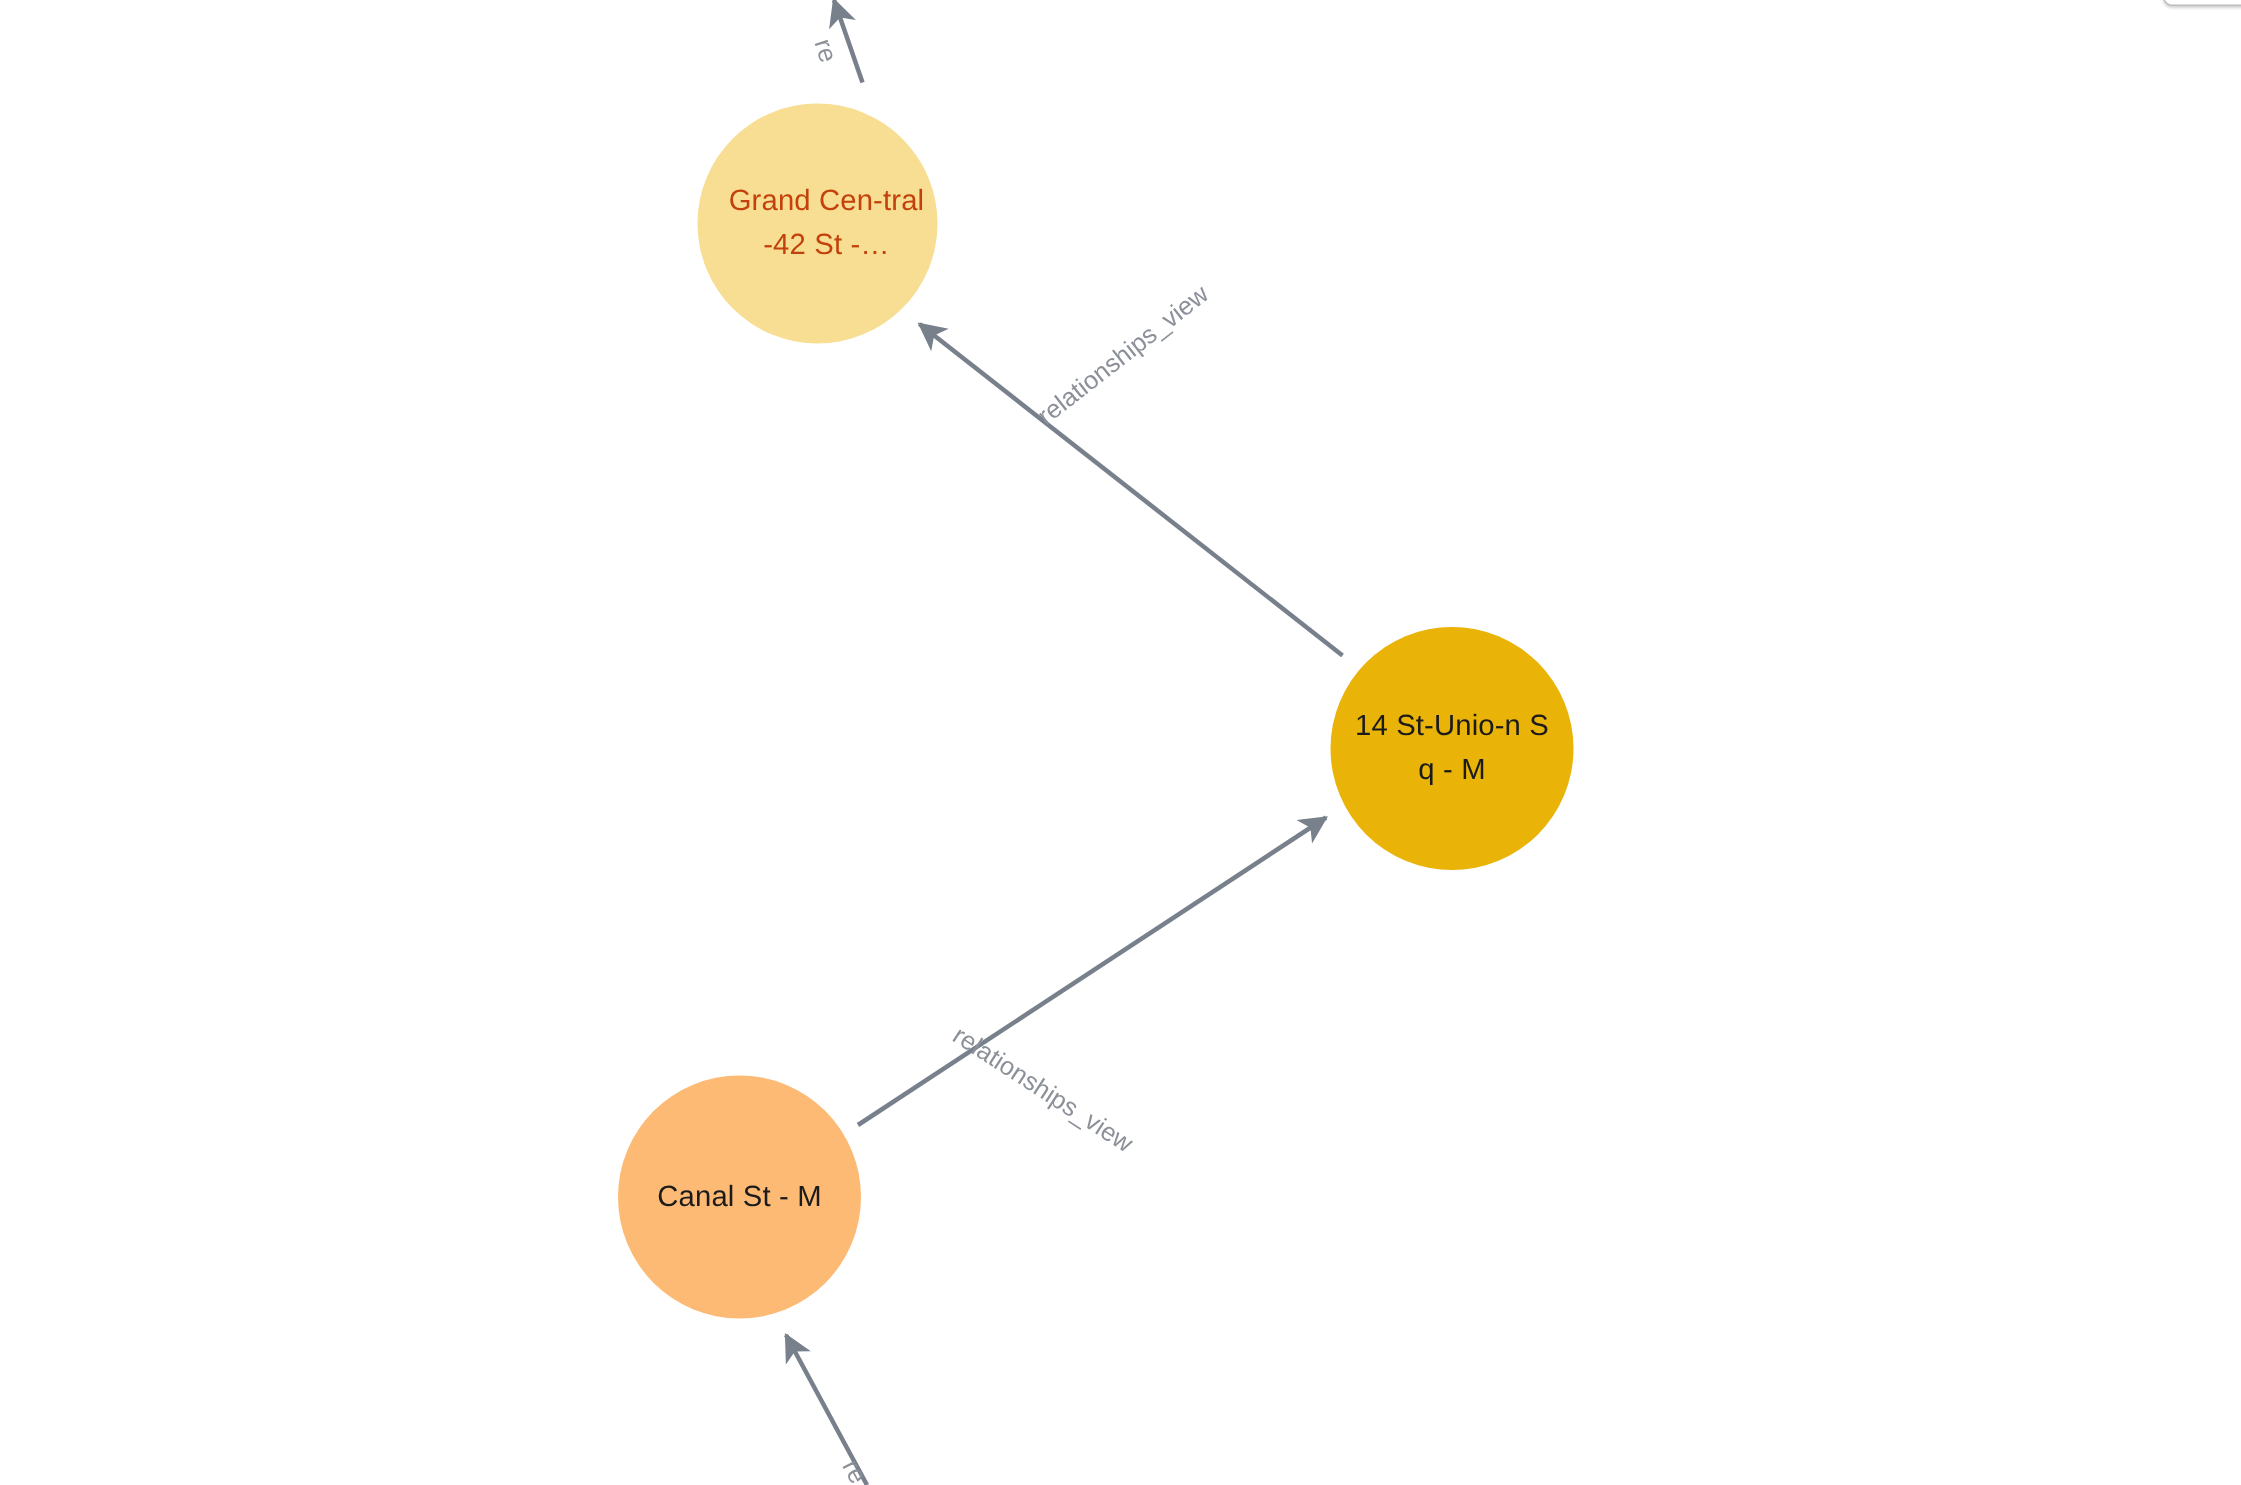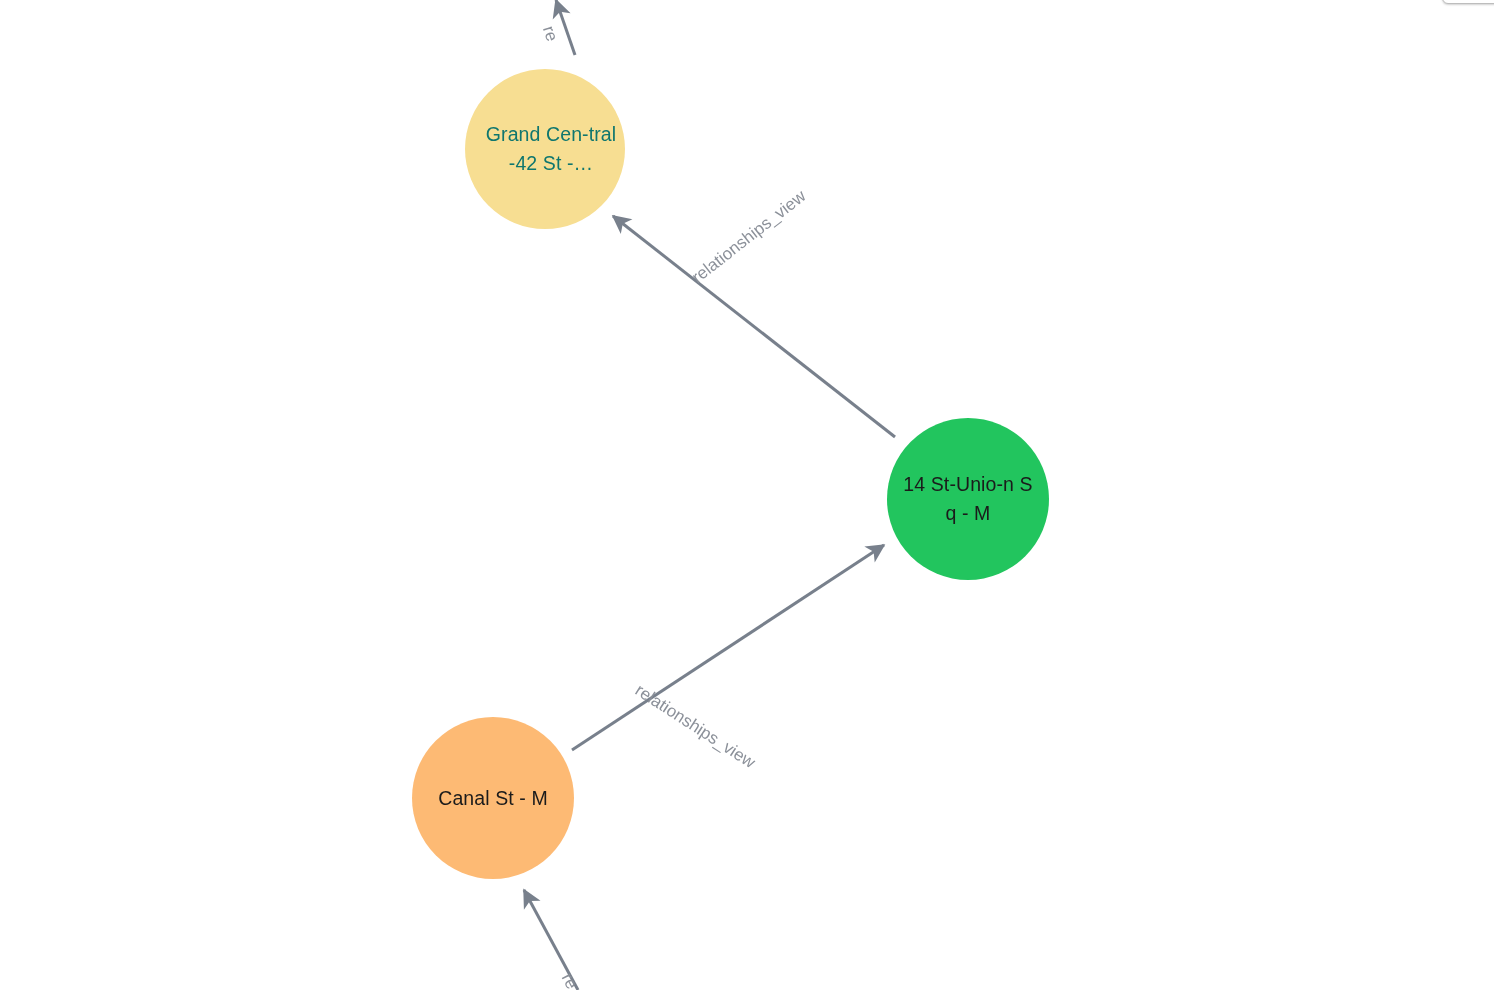--- a/index.html
+++ b/index.html
@@ -80,23 +80,23 @@
     <g id="edge-lines">
         <line x1="895" y1="437" x2="613" y2="216" stroke="#78808c" stroke-width="3" stroke-linecap="butt" marker-end="url(#arrowhead)"></line>
         <line x1="572" y1="750" x2="884" y2="545" stroke="#78808c" stroke-width="3" stroke-linecap="butt" marker-end="url(#arrowhead)"></line>
         <line x1="575" y1="55" x2="556" y2="0" stroke="#78808c" stroke-width="3" stroke-linecap="butt" marker-end="url(#arrowhead)"></line>
         <line x1="578" y1="990" x2="524" y2="890" stroke="#78808c" stroke-width="3" stroke-linecap="butt" marker-end="url(#arrowhead)"></line>
       </g>
   </svg>
 
   <div id="node-layer">
       <div class="graph-node" style="left: 465px; top: 69px; width: 160px; height: 160px; background: rgb(247, 222, 146);">
-        <div class="graph-node-label" style="color: #0f766e; margin-left: 12px;">Grand Cen-tral-42 St -…</div>
+        <div class="graph-node-label" style="color: #c2410c; margin-left: 12px;">Grand Cen-tral-42 St -…</div>
       </div>
-      <div class="graph-node" style="left: 887px; top: 418px; width: 162px; height: 162px; background: #22c55e;">
+      <div class="graph-node" style="left: 887px; top: 418px; width: 162px; height: 162px; background: #eab308;">
         <div class="graph-node-label" style="color: rgb(27, 27, 27);">14 St-Unio-n Sq - M</div>
       </div>
       <div class="graph-node" style="left: 412px; top: 717px; width: 162px; height: 162px; background: #fdba74;">
         <div class="graph-node-label" style="color: rgb(27, 27, 27);">Canal St - M</div>
       </div>
     </div>
 
   <div id="edge-label-layer">
       <div class="edge-label" style="left: 694px; top: 271px; transform: rotate(-38deg); color: rgb(139, 144, 153);">relationships_view</div>
       <div class="edge-label" style="left: 637px; top: 680px; transform: rotate(33deg); color: rgb(139, 144, 153);">relationships_view</div>

